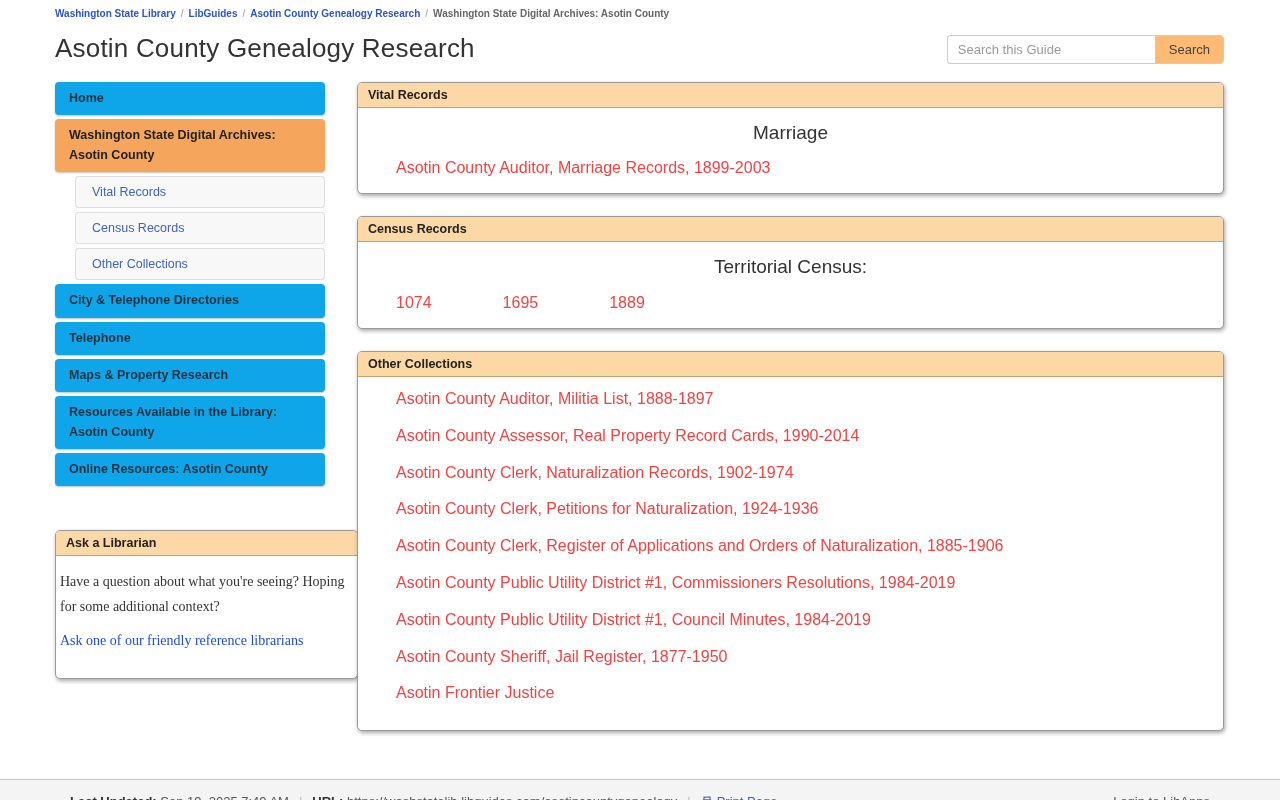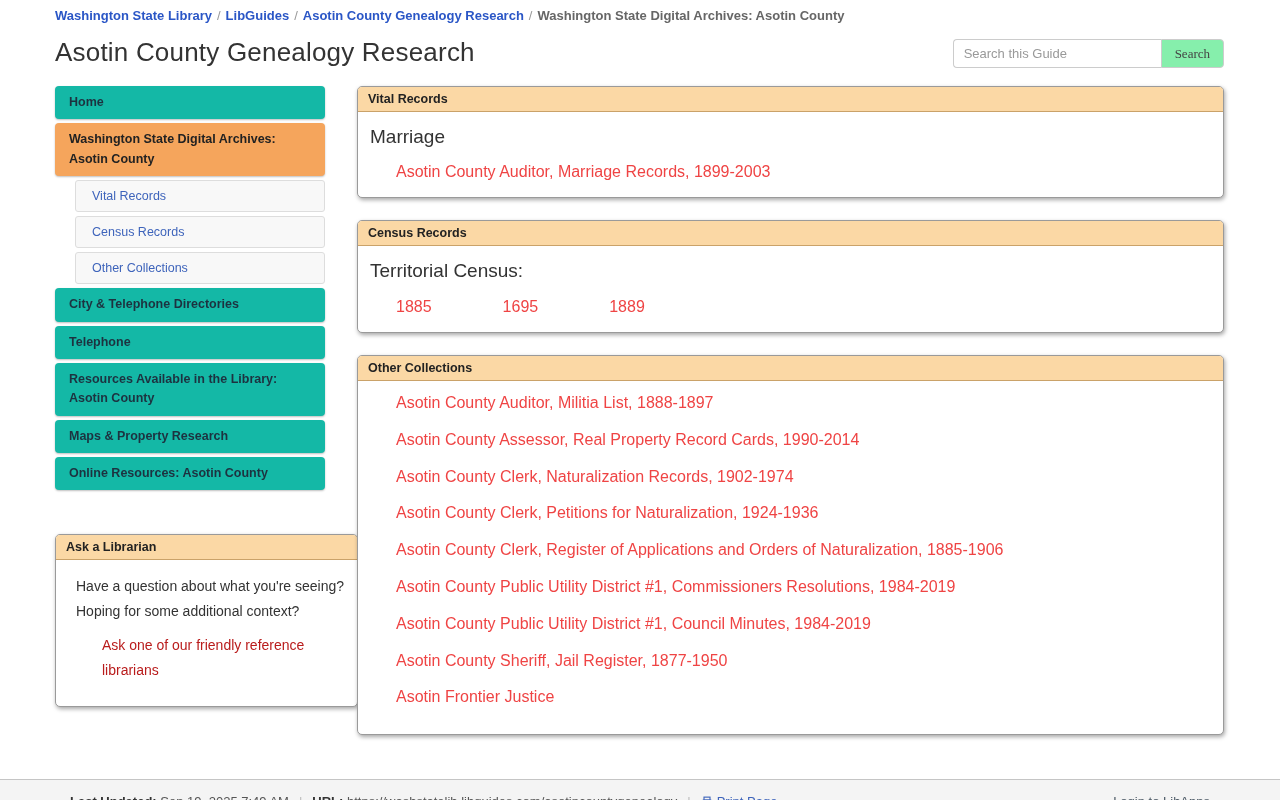--- a/index.html
+++ b/index.html
@@ -8,49 +8,49 @@
     font-family: "Liberation Sans", "DejaVu Sans", sans-serif;
     background: #ffffff;
     color: #333;
     position: relative;
     overflow: hidden;
   }
   .page { width: 1280px; height: 800px; position: relative; overflow: hidden; }
   .container { padding: 8px 56px 0 55px; }
 
   
-  .breadcrumb { font-size: 13px; font-weight: bold; color: #777; margin-bottom: 14px; }
+  .breadcrumb { font-size: 10px; font-weight: bold; color: #777; margin-bottom: 14px; }
   .breadcrumb a { color: #2a56c6; text-decoration: none; cursor: pointer; }
   .breadcrumb .sep { color: #999; font-weight: normal; margin: 0 5px; }
   .breadcrumb .current { color: #666; }
 
   
   .header-row { display: flex; justify-content: space-between; align-items: flex-start; margin-bottom: 18px; }
   .page-title { font-size: 26px; font-weight: 400; color: #333; letter-spacing: 0.2px; }
   .search-group { display: flex; margin-top: 2px; }
   .search-input {
     width: 208px; height: 29px; border: 1px solid #ccc; border-right: none;
     border-radius: 4px 0 0 4px; padding: 8px 10px; font-size: 13px; color: #333;
     font-family: "Liberation Sans", sans-serif; outline: none;
   }
   .search-input::placeholder { color: #999; }
   .search-btn {
-    height: 29px; border: 1px solid #ccc; background: #86efac; color: #444;
+    height: 29px; border: 1px solid #ccc; background: #fdba74; color: #444;
     border-radius: 0 4px 4px 0; padding: 0 13px; font-size: 13px; cursor: pointer;
-    font-family: Liberation Serif, serif;
+    font-family: Liberation Sans, sans-serif;
   }
 
   
   .columns { display: flex; align-items: flex-start; }
   .sidebar { width: 270px; flex: 0 0 270px; margin-right: 32px; }
   .main { flex: 1; min-width: 0; }
 
   
   .nav-tab {
-    background: #14b8a6; color: #1d3240; font-size: 12.5px; font-weight: bold;
+    background: #0ea5e9; color: #1d3240; font-size: 12.5px; font-weight: bold;
     line-height: 1.55; padding: 7px 14px; border-radius: 4px; margin-bottom: 4px;
     cursor: pointer; box-shadow: 0 1px 2px rgba(0,0,0,0.25);
   }
   .nav-tab.active { background: #f5a55c; color: #222; }
   .subpages { margin: 0 0 4px 20px; }
   .subpage {
     background: #f8f8f8; border: 1px solid #ddd; border-radius: 3px;
     padding: 8px 16px; margin-bottom: 4px; font-size: 12.5px; cursor: pointer;
   }
   .subpage a { color: #3e64bb; text-decoration: none; }
@@ -58,33 +58,33 @@
   
   .box {
     background: #fff; border: 1px solid #9a9a9a; border-radius: 5px;
     box-shadow: 1px 2px 4px rgba(0,0,0,0.35); margin-bottom: 22px; overflow: hidden;
   }
   .box-header {
     background: #fbd8a5; border-bottom: 1px solid #caa269;
     padding: 5px 10px; font-size: 12.5px; font-weight: bold; color: #222;
   }
   .box-body { padding: 14px 12px 16px 12px; }
-  .box-heading { font-size: 19px; font-weight: 400; color: #333; margin-bottom: 15px; }
+  .box-heading { font-size: 19px; font-weight: 400; color: #333; margin-bottom: 15px; text-align: center; }
   .content-link { display: block; color: #ef4444; font-size: 16px; text-decoration: none; cursor: pointer; margin-left: 26px; }
   .vital-body .content-link { margin-top: 2px; }
   .years-row { display: flex; margin-top: 16px; }
   .years-row .content-link { margin-right: 45px; }
   .collection-links { padding: 4px 12px 18px 12px; border-radius: 14px; }
   .collection-links .content-link { padding: 10px 0; line-height: 1.05; }
 
   
   .ask-box { width: 303px; margin-top: 44px; }
-  .ask-body { padding: 14px 12px 24px 20px; font-size: 14px; color: #333; line-height: 1.75; }
+  .ask-body { padding: 14px 12px 24px 4px; font-size: 14px; color: #333; line-height: 1.75; font-family: Liberation Serif, serif; }
   .ask-text { margin-bottom: 10px; }
-  .ask-link { color: #b91c1c; text-decoration: none; font-size: 14px; line-height: 1.75; cursor: pointer; display: inline-block; margin-left: 26px; }
+  .ask-link { color: #1d4ed8; text-decoration: none; font-size: 14px; line-height: 1.75; cursor: pointer; display: inline-block; }
 
   
   .footer {
     position: absolute; top: 779px; left: 0; width: 1280px; height: 40px;
     background: #f4f4f4; border-top: 1px solid #c5c5c5;
     padding: 14px 70px 0 70px; font-size: 13px; color: #555;
     display: flex; justify-content: space-between;
   }
   .footer-left { display: flex; align-items: flex-start; white-space: nowrap; }
   .footer b { color: #333; }
@@ -118,22 +118,22 @@
         <div class="nav-tab active">Washington State Digital Archives: Asotin County</div>
 
         <div class="subpages">
           <div class="subpage"><a>Vital Records</a></div>
           <div class="subpage"><a>Census Records</a></div>
           <div class="subpage"><a>Other Collections</a></div>
         </div>
 
         <div class="nav-tab">City &amp; Telephone Directories</div>
         <div class="nav-tab">Telephone</div>
+        <div class="nav-tab">Maps &amp; Property Research</div>
         <div class="nav-tab">Resources Available in the Library: Asotin County</div>
-        <div class="nav-tab">Maps &amp; Property Research</div>
         <div class="nav-tab">Online Resources: Asotin County</div>
 
         <div class="box ask-box">
           <div class="box-header">Ask a Librarian</div>
           <div class="ask-body">
             <div class="ask-text">Have a question about what you're seeing? Hoping for some additional context?</div>
             <a class="ask-link">Ask one of our friendly reference librarians</a>
           </div>
         </div>
       </div>
@@ -146,21 +146,21 @@
             <div class="box-heading">Marriage</div>
             <a class="content-link">Asotin County Auditor, Marriage Records, 1899-2003</a>
           </div>
         </div>
 
         <div class="box">
           <div class="box-header">Census Records</div>
           <div class="box-body">
             <div class="box-heading">Territorial Census:</div>
             <div class="years-row">
-              <a class="content-link">1885</a>
+              <a class="content-link">1074</a>
               <a class="content-link">1695</a>
               <a class="content-link">1889</a>
             </div>
           </div>
         </div>
 
         <div class="box">
           <div class="box-header">Other Collections</div>
           <div class="collection-links">
             <a class="content-link">Asotin County Auditor, Militia List, 1888-1897</a>

